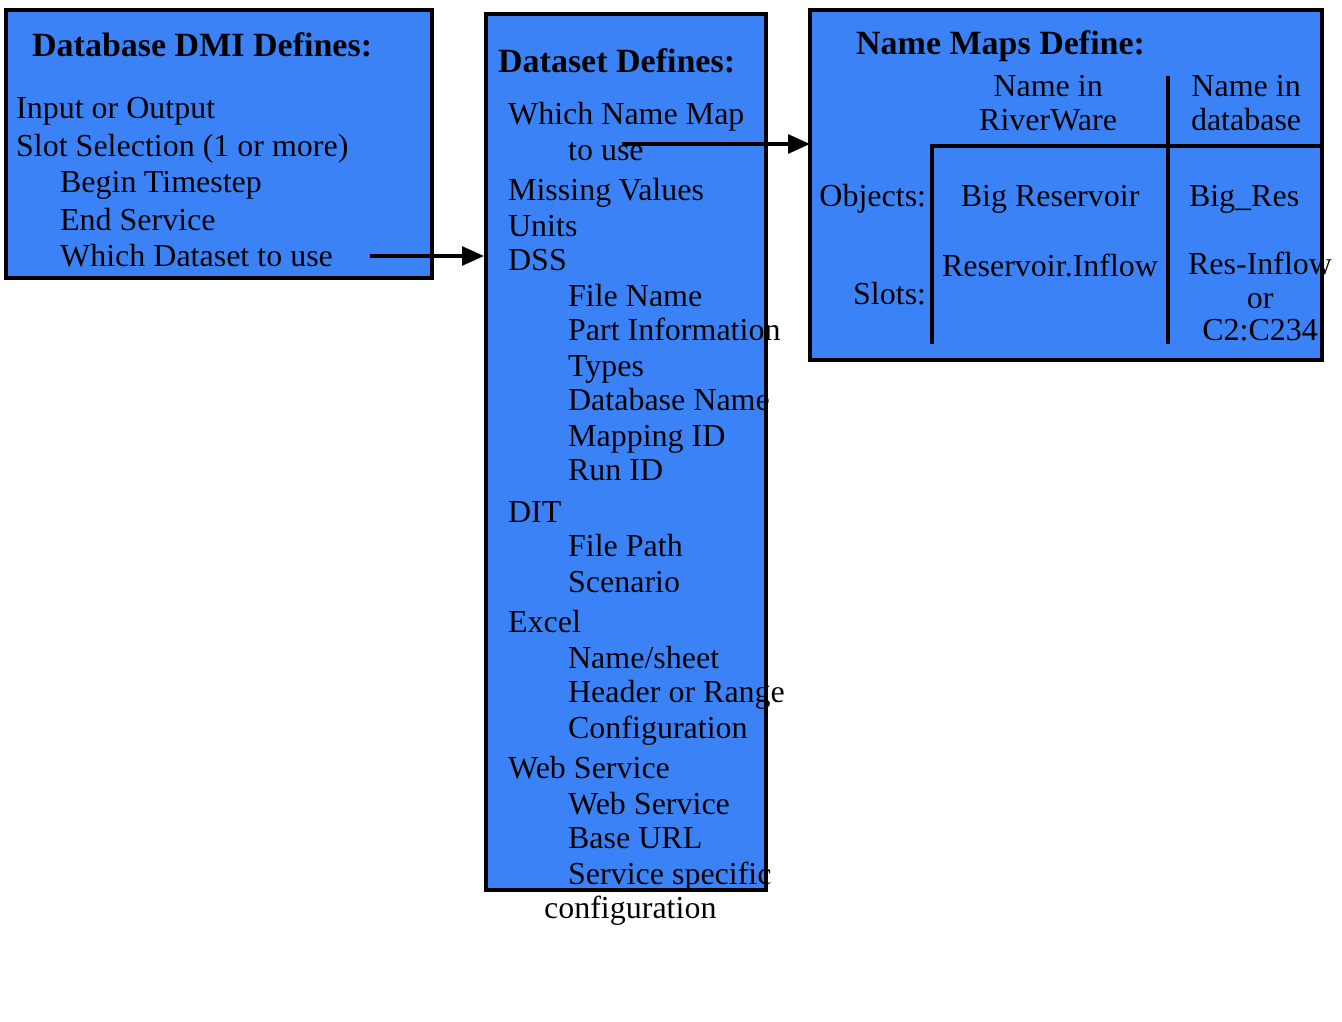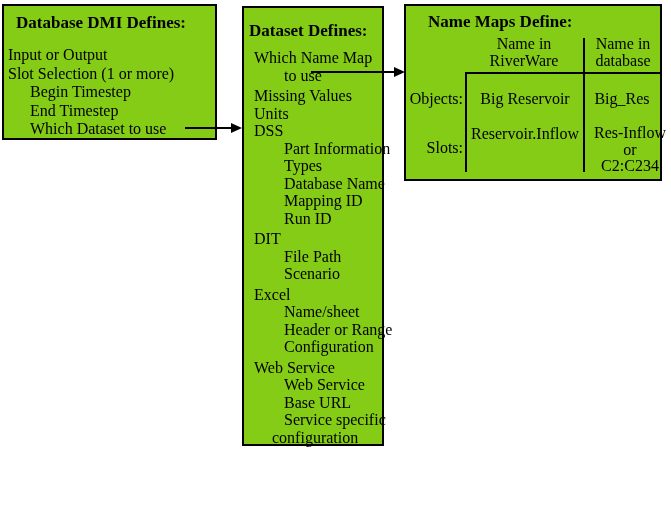--- a/index.html
+++ b/index.html
@@ -1,21 +1,21 @@
 <!DOCTYPE html>
 <html><head>
 <meta charset="utf-8">
 <style>
   html,body{margin:0;padding:0;background:#ffffff;}
   .stage{
     position:relative;width:671px;height:511px;background:#ffffff;
     font-family:"Liberation Serif", serif;font-size:16px;color:#000;
     overflow:hidden;
   }
-  .box{position:absolute;background:#84cc16;border:2px solid #000000;box-sizing:border-box;}
+  .box{position:absolute;background:#3b82f6;border:2px solid #000000;box-sizing:border-box;}
   #left-box{left:2px;top:4px;width:215px;height:136px;}
   #middle-box{left:242px;top:6px;width:142px;height:440px;}
   #right-box{left:404px;top:4px;width:258px;height:177px;}
   .box-title{position:absolute;font-weight:bold;font-size:17px;white-space:nowrap;}
   #left-box .box-title{left:12px;top:7px;}
   #middle-box .box-title{left:5px;top:13px;}
   #right-box .box-title{left:22px;top:6px;}
   .list{position:absolute;left:0;right:0;}
   #left-box .list{top:40px;}
   #left-box .list .li{line-height:18.5px;}
@@ -54,36 +54,37 @@
 <body>
 
 <div class="stage">
 
   <div class="box" id="left-box">
     <div class="box-title">Database DMI Defines:</div>
     <div class="list">
       <div class="li ind0">Input or Output</div>
       <div class="li ind0">Slot Selection (1 or more)</div>
       <div class="li ind1">Begin Timestep</div>
-      <div class="li ind1">End Timestep</div>
+      <div class="li ind1">End Service</div>
       <div class="li ind1">Which Dataset to use</div>
     </div>
   </div>
 
   <div class="hline" style="left:185px;top:127px;width:47px;"></div>
   <div class="arrowhead" style="left:231px;top:123px;"></div>
 
   <div class="box" id="middle-box">
     <div class="box-title">Dataset Defines:</div>
     <div class="list">
       <div class="li ind0">Which Name Map</div>
       <div class="li ind1">to use</div>
       <div class="li ind0 gap">Missing Values</div>
       <div class="li ind0">Units</div>
       <div class="li ind0">DSS</div>
+      <div class="li ind1">File Name</div>
       <div class="li ind1">Part Information</div>
       <div class="li ind1">Types</div>
       <div class="li ind1">Database Name</div>
       <div class="li ind1">Mapping ID</div>
       <div class="li ind1">Run ID</div>
       <div class="li ind0 gap">DIT</div>
       <div class="li ind1">File Path</div>
       <div class="li ind1">Scenario</div>
       <div class="li ind0 gap">Excel</div>
       <div class="li ind1">Name/sheet</div>

